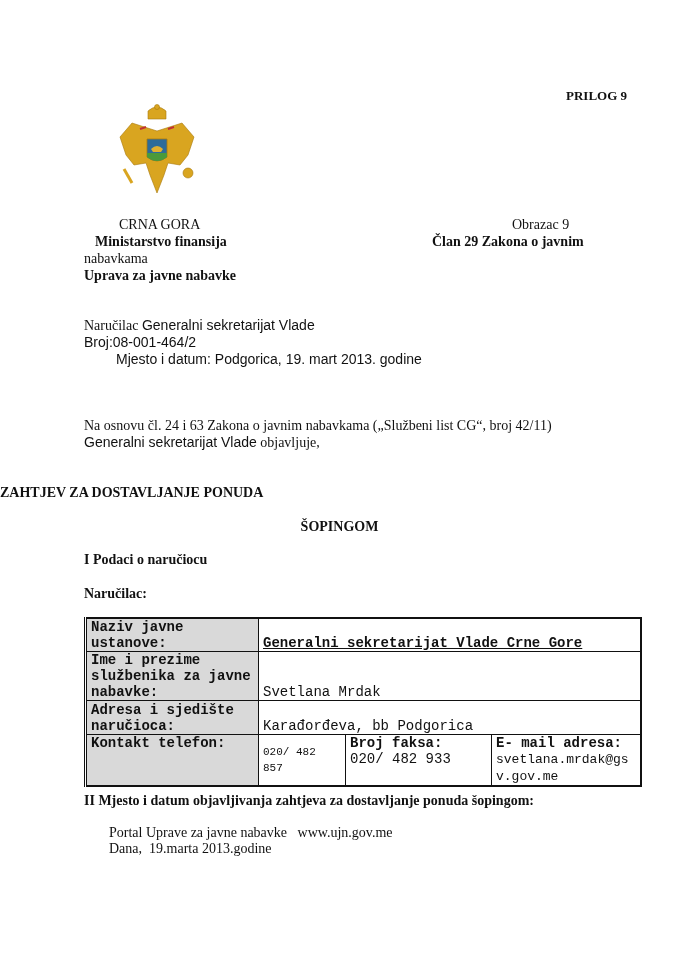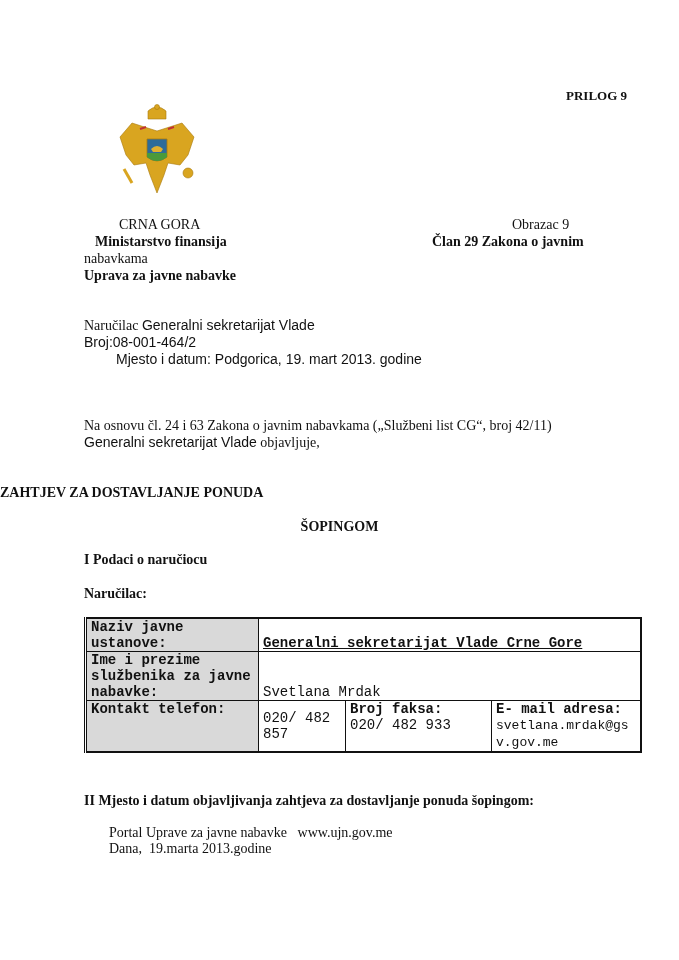--- a/index.html
+++ b/index.html
@@ -62,23 +62,27 @@
 <table class="info">
   <tbody>
       <tr style="height:19px;">
     <td class="lbl">Naziv javne ustanove:</td>
     <td colspan="3" class="b" style="text-decoration:underline;">Generalni sekretarijat Vlade Crne Gore</td>
   </tr>
   <tr style="height:34px;">
     <td class="lbl" style="white-space:normal;">Ime i prezime službenika za javne nabavke:</td>
     <td colspan="3">Svetlana Mrdak</td>
   </tr>
+  <tr style="height:34px;">
+    <td class="lbl" style="white-space:normal;">Adresa i sjedište naručioca:</td>
+    <td colspan="3">Karađorđeva, bb Podgorica</td>
+  </tr>
   <tr style="height:51px;">
     <td class="lbl top">Kontakt telefon:</td>
-    <td style="vertical-align:middle;width:78px;font-size:14px;">020/ 482 857</td>
+    <td style="vertical-align:middle;width:78px;font-size:11px;">020/ 482 857</td>
     <td class="top" style="width:137px;">
       <div class="b">Broj faksa:</div>
       <div>020/ 482 933</div>
     </td>
     <td class="top" style="white-space:normal;word-break:break-all;">
       <div class="b">E- mail adresa:</div>
       <div style="font-size:13px;line-height:17px;width:140px;">svetlana.mrdak@gsv.gov.me</div>
     </td>
   </tr>
 </tbody>

